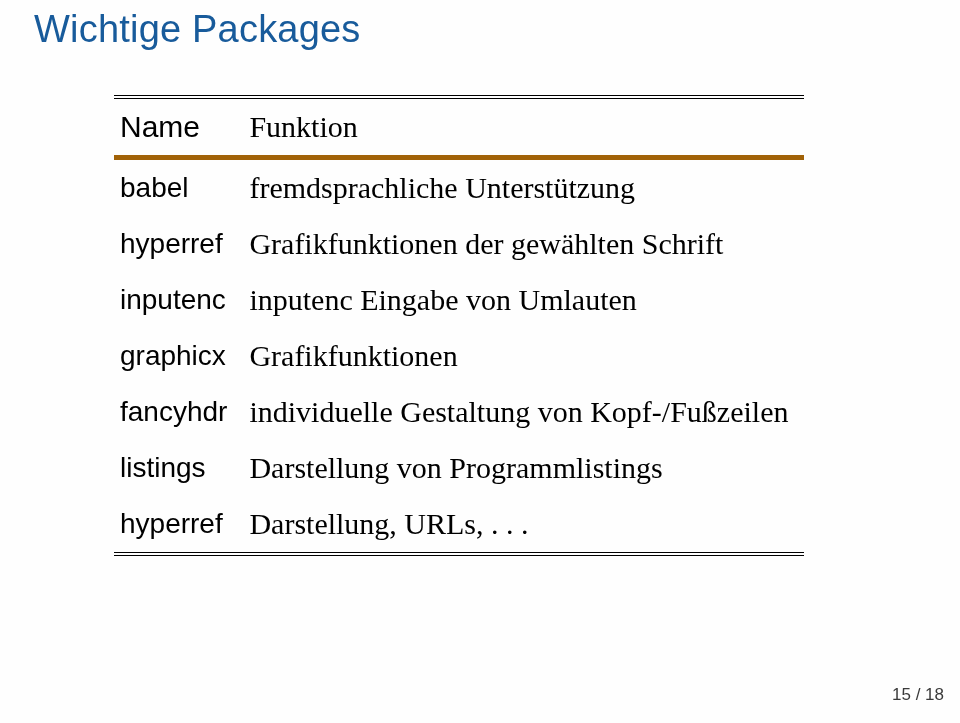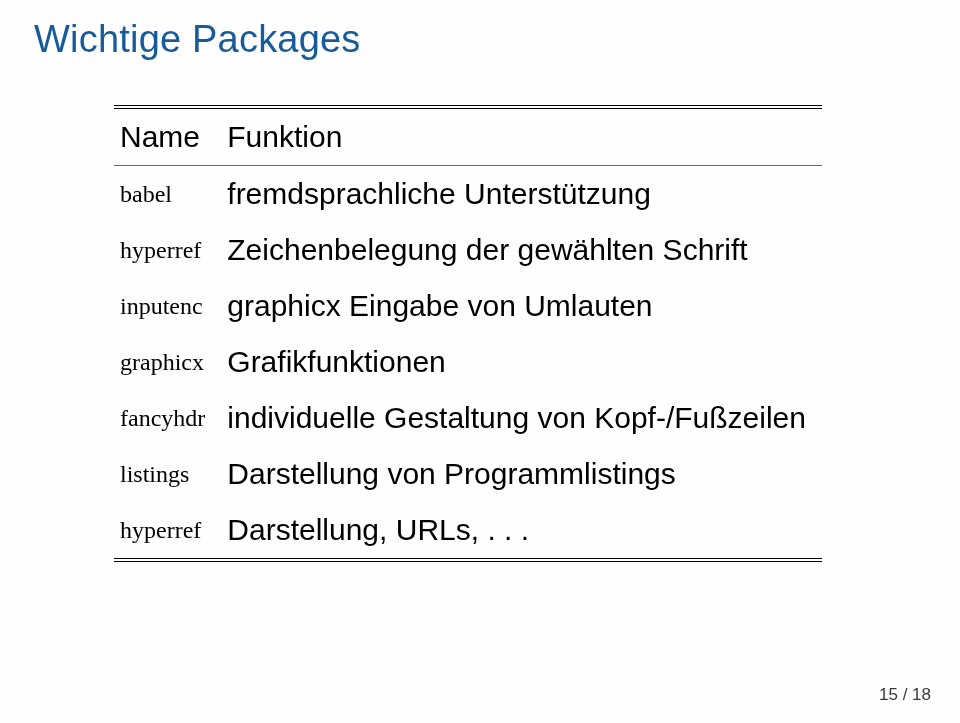--- a/index.html
+++ b/index.html
@@ -9,21 +9,21 @@
     height: 723px;
     background: #fefefe;
     font-family: "Helvetica Neue", Helvetica, Arial, sans-serif;
     color: #000;
     position: relative;
   }
   .slide {
     box-sizing: border-box;
     width: 960px;
     height: 723px;
-    padding: 18px 34px 0 34px;
+    padding: 8px 34px 0 34px;
     position: relative;
     border-radius: 25px;
   }
   .title {
     color: #185b9b;
     font-size: 38px;
     font-weight: 400;
     margin: 0 0 44px 0;
     letter-spacing: 0.2px;
   }
@@ -32,45 +32,46 @@
     margin-top: 20px;
     border-collapse: collapse;
   }
   .dbl-top {
     border-top: 4px double #000;
   }
   .dbl-bottom {
     border-bottom: 4px double #000;
   }
   .single-bottom {
-    border-bottom: 1px solid #a16207;
+    border-bottom: 5px solid #a16207;
     margin-left: 48px;
   }
   .tbl td, .tbl th {
     padding: 11px 16px 11px 6px;
     text-align: left;
     vertical-align: middle;
     font-weight: 400;
   }
   .tbl th {
     font-size: 30px;
   }
   .col-name {
-    font-family: Liberation Serif, serif;
-    font-size: 24px;
+    font-family: Liberation Sans, sans-serif;
+    font-size: 28px;
     white-space: nowrap;
     padding-right: 28px;
   }
   .col-func {
     font-size: 30px;
     white-space: nowrap;
+    font-family: Liberation Serif, serif;
   }
   .page-num {
     position: absolute;
-    right: 29px;
+    right: 16px;
     bottom: 18px;
     font-size: 17px;
     color: #3a3a3a;
   }
 </style>
 </head>
 <body>
 
 <div class="slide">
 
@@ -83,25 +84,25 @@
         <th class="col-func">Funktion</th>
       </tr>
     </thead>
     <tbody>
       <tr>
         <td class="col-name">babel</td>
         <td class="col-func">fremdsprachliche Unterstützung</td>
       </tr>
       <tr>
         <td class="col-name">hyperref</td>
-        <td class="col-func">Zeichenbelegung der gewählten Schrift</td>
+        <td class="col-func">Grafikfunktionen der gewählten Schrift</td>
       </tr>
       <tr>
         <td class="col-name">inputenc</td>
-        <td class="col-func">graphicx Eingabe von Umlauten</td>
+        <td class="col-func">inputenc Eingabe von Umlauten</td>
       </tr>
       <tr>
         <td class="col-name">graphicx</td>
         <td class="col-func">Grafikfunktionen</td>
       </tr>
       <tr>
         <td class="col-name">fancyhdr</td>
         <td class="col-func">individuelle Gestaltung von Kopf-/Fußzeilen</td>
       </tr>
       <tr>

